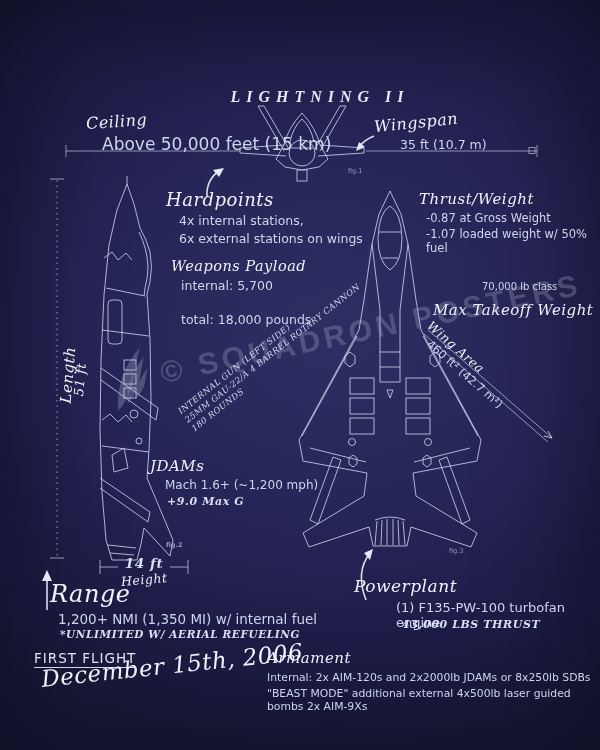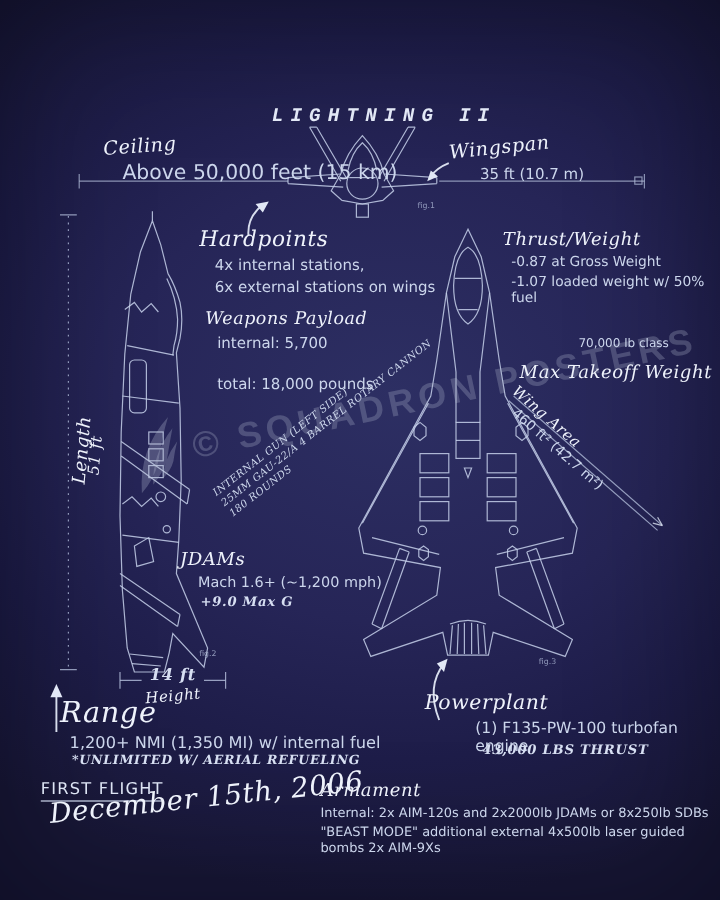--- a/index.html
+++ b/index.html
@@ -9,21 +9,21 @@
     box-shadow:inset 0 0 120px rgba(0,0,10,.45);
     font-family:"Liberation Sans", sans-serif;
   }
   .abs{position:absolute;}
   .script{font-family:"DejaVu Serif", serif;font-style:italic;color:#eef2fb;letter-spacing:.5px;}
   .print{font-family:"DejaVu Sans", sans-serif;color:#ccd6ec;}
   .caps-hand{font-family:"DejaVu Serif", serif;font-style:italic;font-weight:bold;color:#d7dff2;text-transform:uppercase;letter-spacing:.6px;}
   .handnote{font-family:"DejaVu Serif", serif;font-style:italic;font-weight:bold;color:#d7dff2;letter-spacing:.6px;}
   .fig{font-family:"DejaVu Sans", sans-serif;font-size:6.5px;color:#aab4d2;opacity:.8;}
   .title-main{font-size:29px;letter-spacing:3px;color:#e7ecf9;border-bottom:1.5px solid rgba(225,232,248,.85);padding:0 14px 4px 14px;font-family:"DejaVu Sans", sans-serif;}
-  .title-sub{font-size:16px;letter-spacing:6px;color:#e2e8f6;font-style:italic;text-transform:uppercase;font-family:Liberation Mono, monospace;font-weight:bold;margin-left:40px;}
+  .title-sub{font-size:16px;letter-spacing:6px;color:#e2e8f6;font-style:italic;text-transform:uppercase;font-family:Liberation Serif, serif;font-weight:bold;margin-left:40px;}
   .center{left:0;right:0;text-align:center;}
   .wm{display:flex;align-items:center;gap:10px;transform:rotate(-12deg);transform-origin:left center;color:rgba(178,186,208,.28);}
   .wm-text{font-size:30px;font-weight:bold;letter-spacing:4px;font-family:"Liberation Sans",sans-serif;white-space:nowrap;}
   .gun{transform:rotate(-38deg);transform-origin:0 0;}
   .gun div{font-family:"DejaVu Serif",serif;font-style:italic;font-size:8.5px;line-height:11px;color:#cdd7ec;text-transform:uppercase;letter-spacing:.4px;white-space:nowrap;}
   .wingarea{transform:rotate(41deg);transform-origin:0 0;}
   svg{position:absolute;left:0;top:0;}
 </style>
 </head>
 <body>
@@ -191,16 +191,16 @@
   <div class="abs caps-hand" style="left:402px;top:618px;font-size:11px;">43,000 lbs thrust</div>
 
   <div class="abs print" style="left:34px;top:650px;font-size:13.5px;letter-spacing:1px;text-transform:uppercase;border-bottom:1px solid #ccd6ec;padding-bottom:1px;color:#dde4f4;">First Flight</div>
   <div class="abs script" style="left:40px;top:666px;font-size:23px;transform:rotate(-6deg);transform-origin:left top;white-space:nowrap;">December 15th, 2006</div>
 
   <div class="abs script" style="left:267px;top:649px;font-size:15px;">Armament</div>
   <div class="abs print" style="left:267px;top:671px;font-size:10.8px;">Internal: 2x AIM-120s and 2x2000lb JDAMs or 8x250lb SDBs</div>
   <div class="abs print" style="left:267px;top:687px;font-size:10.8px;">"BEAST MODE" additional external 4x500lb laser guided bombs 2x AIM-9Xs</div>
 
   <div class="abs fig" style="left:348px;top:167px;">fig.1</div>
-  <div class="abs fig" style="left:166px;top:541px;">fig.2</div>
+  <div class="abs fig" style="left:166px;top:541px;font-weight:bold;">fig.2</div>
   <div class="abs fig" style="left:449px;top:547px;">fig.3</div>
 
 </div>
 
 </body></html>

